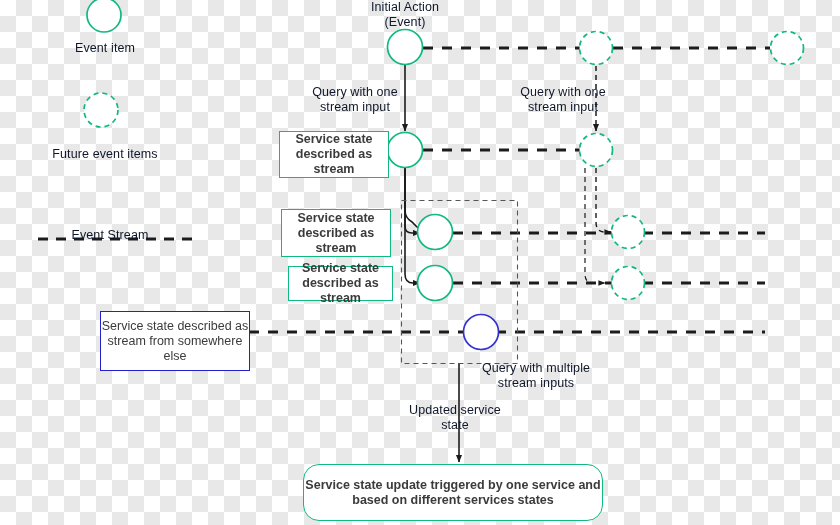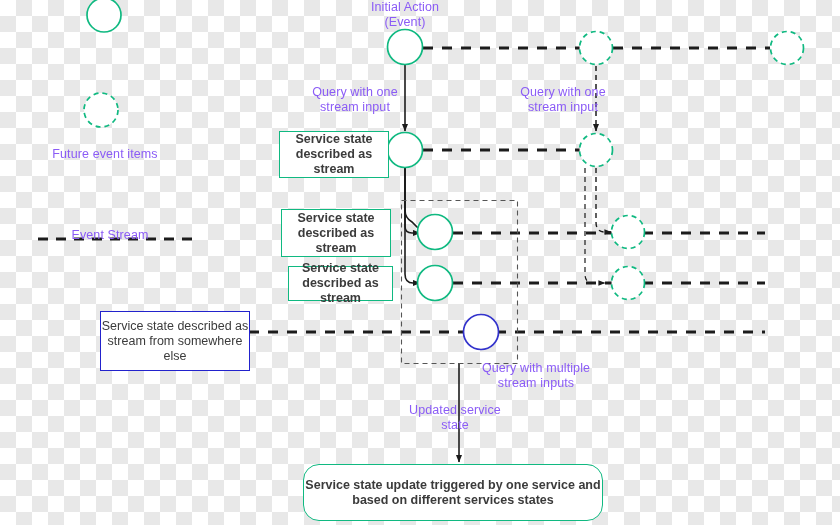--- a/index.html
+++ b/index.html
@@ -11,21 +11,21 @@
     position:relative;
     overflow:hidden;
     color:#3b3b3b;
   }
   #diagram-root{position:absolute;inset:0;}
   svg.layer{position:absolute;left:0;top:0;width:840px;height:525px;overflow:visible;}
   .lbl{
     position:absolute;
     font-size:12.5px;
     line-height:15px;
-    color:#8b5cf6;
+    color:#0f172a;
     text-align:center;
     white-space:pre-line;
     letter-spacing:0.1px;
   }
   .box{
     position:absolute;
     box-sizing:border-box;
     background:#ffffff;
     display:flex;
     align-items:center;
@@ -95,20 +95,21 @@
     <circle cx="435" cy="283" r="17.5" fill="#ffffff" stroke="#10b981" stroke-width="1.7"></circle>
     <circle cx="481" cy="332" r="17.5" fill="#ffffff" stroke="#3333cc" stroke-width="1.7"></circle>
 
     <circle cx="596" cy="48" r="16.5" fill="#ffffff" stroke="#10b981" stroke-width="1.7" stroke-dasharray="5 4"></circle>
     <circle cx="787" cy="48" r="16.5" fill="#ffffff" stroke="#10b981" stroke-width="1.7" stroke-dasharray="5 4"></circle>
     <circle cx="596" cy="150" r="16.5" fill="#ffffff" stroke="#10b981" stroke-width="1.7" stroke-dasharray="5 4"></circle>
     <circle cx="628" cy="232" r="16.5" fill="#ffffff" stroke="#10b981" stroke-width="1.7" stroke-dasharray="5 4"></circle>
     <circle cx="628" cy="283" r="16.5" fill="#ffffff" stroke="#10b981" stroke-width="1.7" stroke-dasharray="5 4"></circle>
   </svg>
 
+  <div class="lbl" style="left:45px;top:41px;width:120px;">Event item</div>
 
   <div class="lbl" style="left:40px;top:147px;width:130px;">Future event items</div>
 
   <div class="lbl" style="left:57px;top:228px;width:106px;">Event Stream</div>
 
   <div class="lbl" style="left:345px;top:0px;width:120px;">Initial Action
 (Event)</div>
 
   <div class="lbl" style="left:297px;top:85px;width:116px;">Query with one
 stream input</div>

